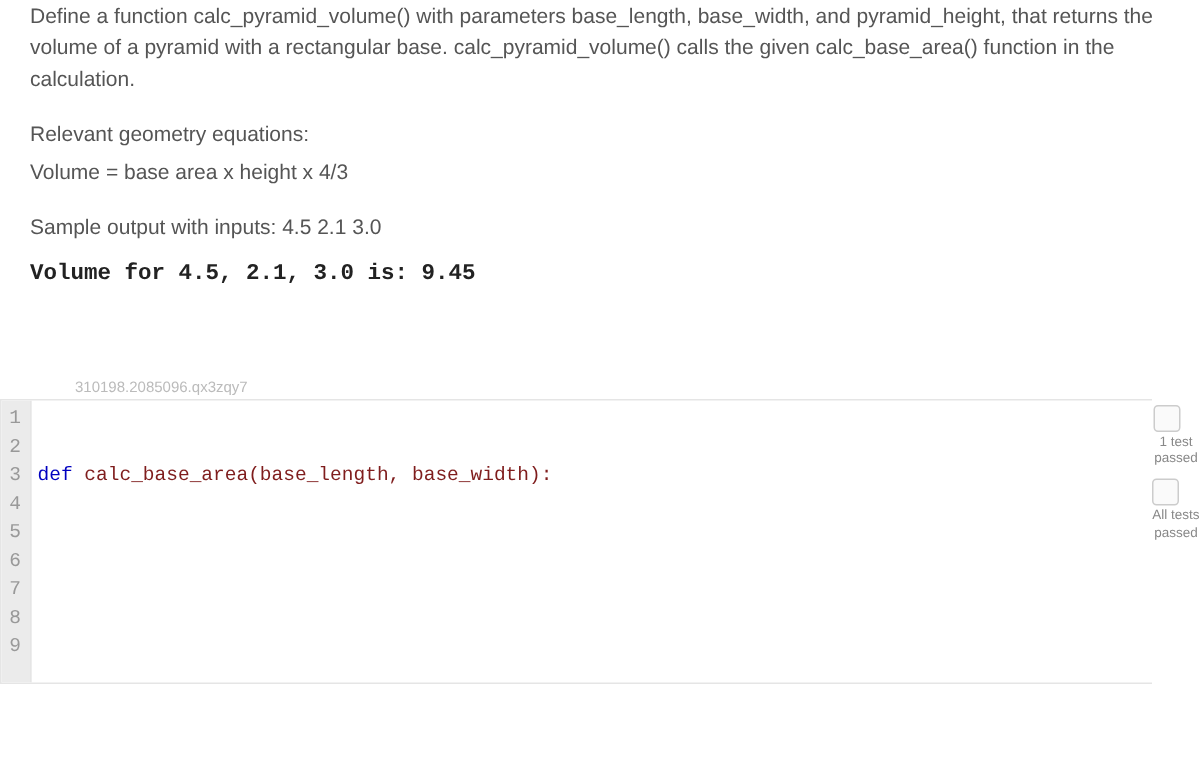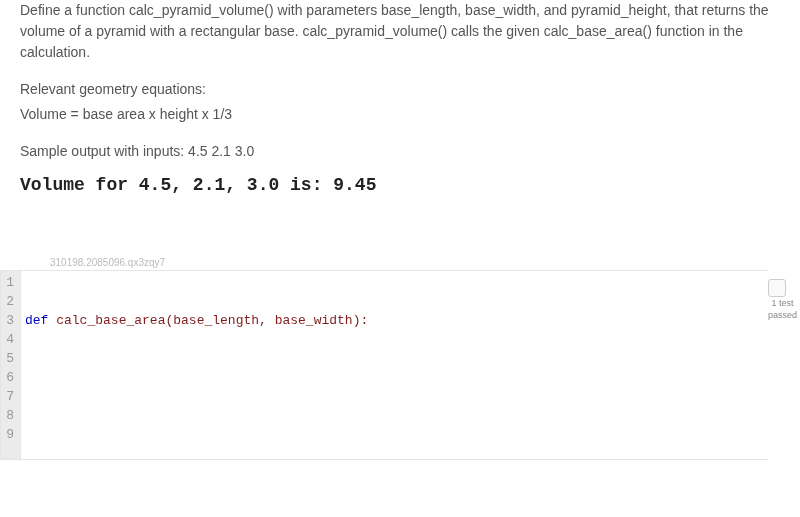--- a/index.html
+++ b/index.html
@@ -18,21 +18,21 @@
     }
     .problem-text p {
       margin-bottom: 4px;
     }
     .section-gap { height: 12px; }
     .sample-output {
       font-family: "Courier New", Courier, monospace;
       color: #222;
       font-weight: 600;
       padding: 6px 0 0 0;
-      font-size: 18px;
+      font-size: 15px;
     }
     .watermark {
       font-size: 10px;
       color: #bbb;
       margin-top: 58px;
       padding-left: 2px;
       margin-bottom: 2px;
       margin-left: 48px;
     }
     .editor-wrap {
@@ -65,24 +65,24 @@
       white-space: pre;
       flex: 1;
     }
     .code-line { height: 19px; }
     .kw { color: #0000c0; }
     .txt { color: #7f1d1d; }
 
     .side-panel {
       width: 32px;
       display: flex;
-      flex-direction: row;
+      flex-direction: column;
       align-items: center;
       padding-top: 4px;
-      gap: 24px;
+      gap: 8px;
       font-size: 9px;
       color: #888;
       text-align: center;
       line-height: 1.1;
     }
     .side-box {
       width: 18px;
       height: 18px;
       border: 1px solid #ccc;
       border-radius: 3px;
@@ -90,21 +90,21 @@
     }
     .side-label { margin-top: 2px; }
   </style>
 </head>
 <body>
 
 <div class="problem-text">
   <p>Define a function calc_pyramid_volume() with parameters base_length, base_width, and pyramid_height, that returns the volume of a pyramid with a rectangular base. calc_pyramid_volume() calls the given calc_base_area() function in the calculation.</p>
   <div class="section-gap"></div>
   <p>Relevant geometry equations:</p>
-  <p>Volume = base area x height x 1/3</p>
+  <p>Volume = base area x height x 4/3</p>
   <div class="section-gap"></div>
   <p>Sample output with inputs: 4.5 2.1 3.0</p>
   <div class="sample-output">Volume for 4.5, 2.1, 3.0 is: 9.45</div>
 </div>
 
 <div class="watermark">310198.2085096.qx3zqy7</div>
 
 <div class="editor-wrap">
   <div class="code-editor">
     <div class="gutter">

